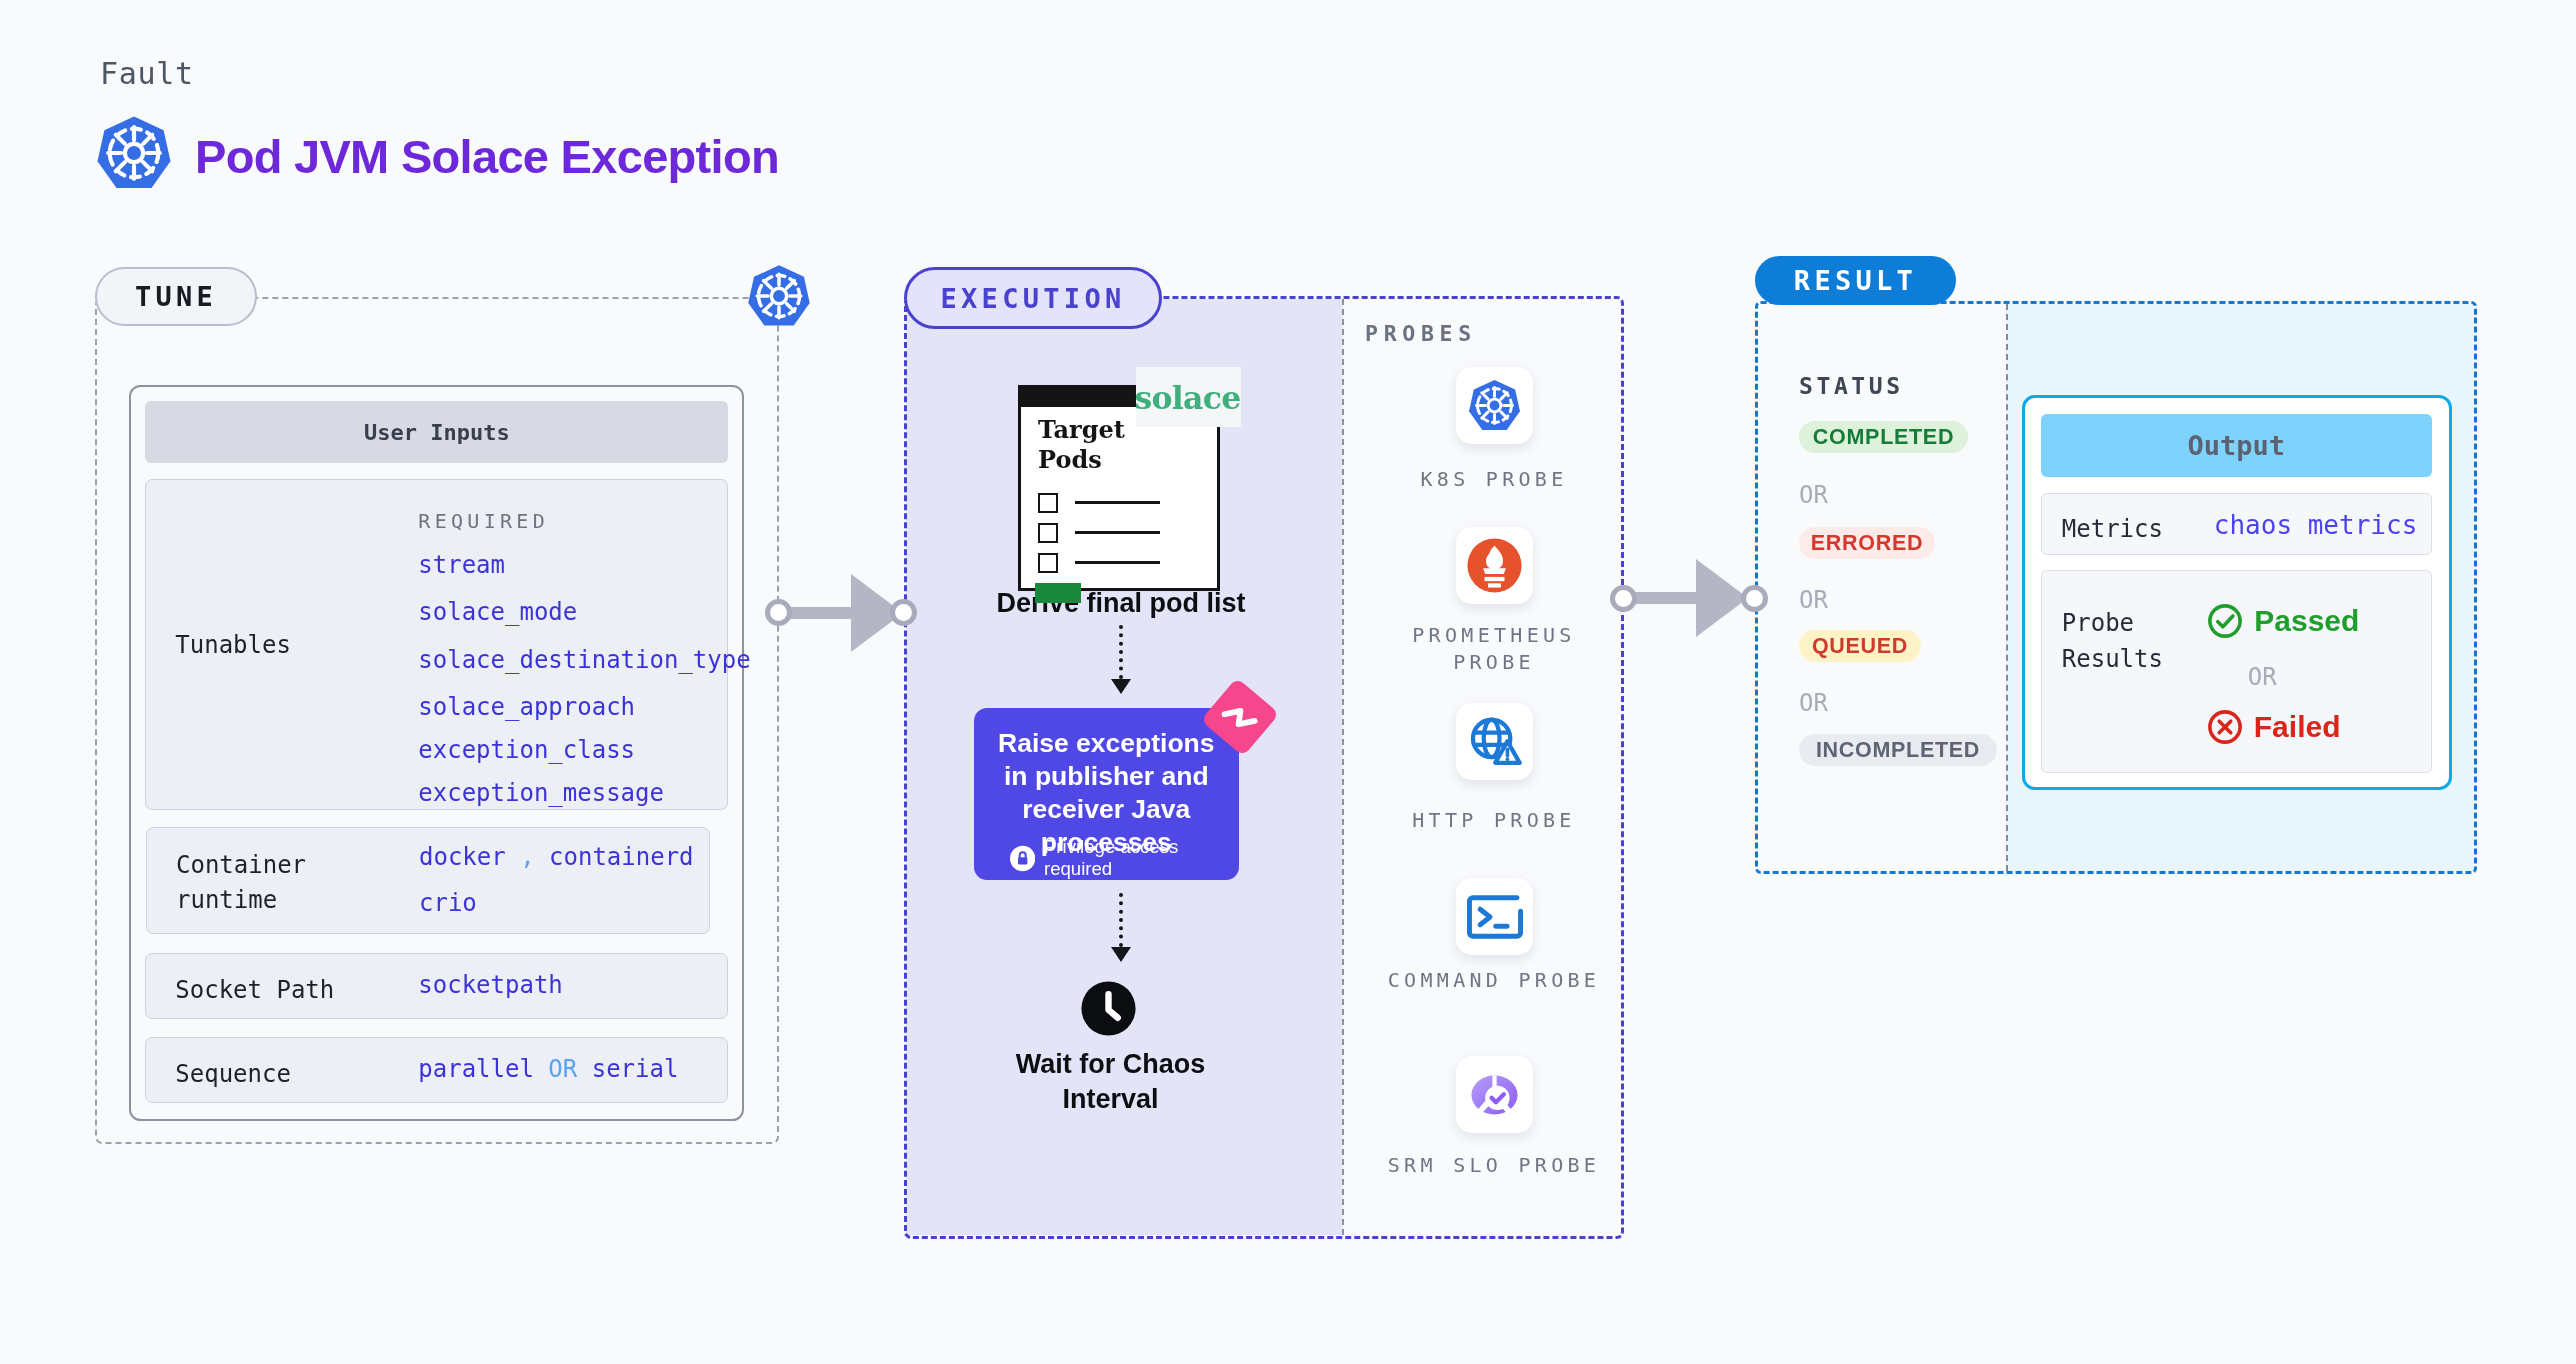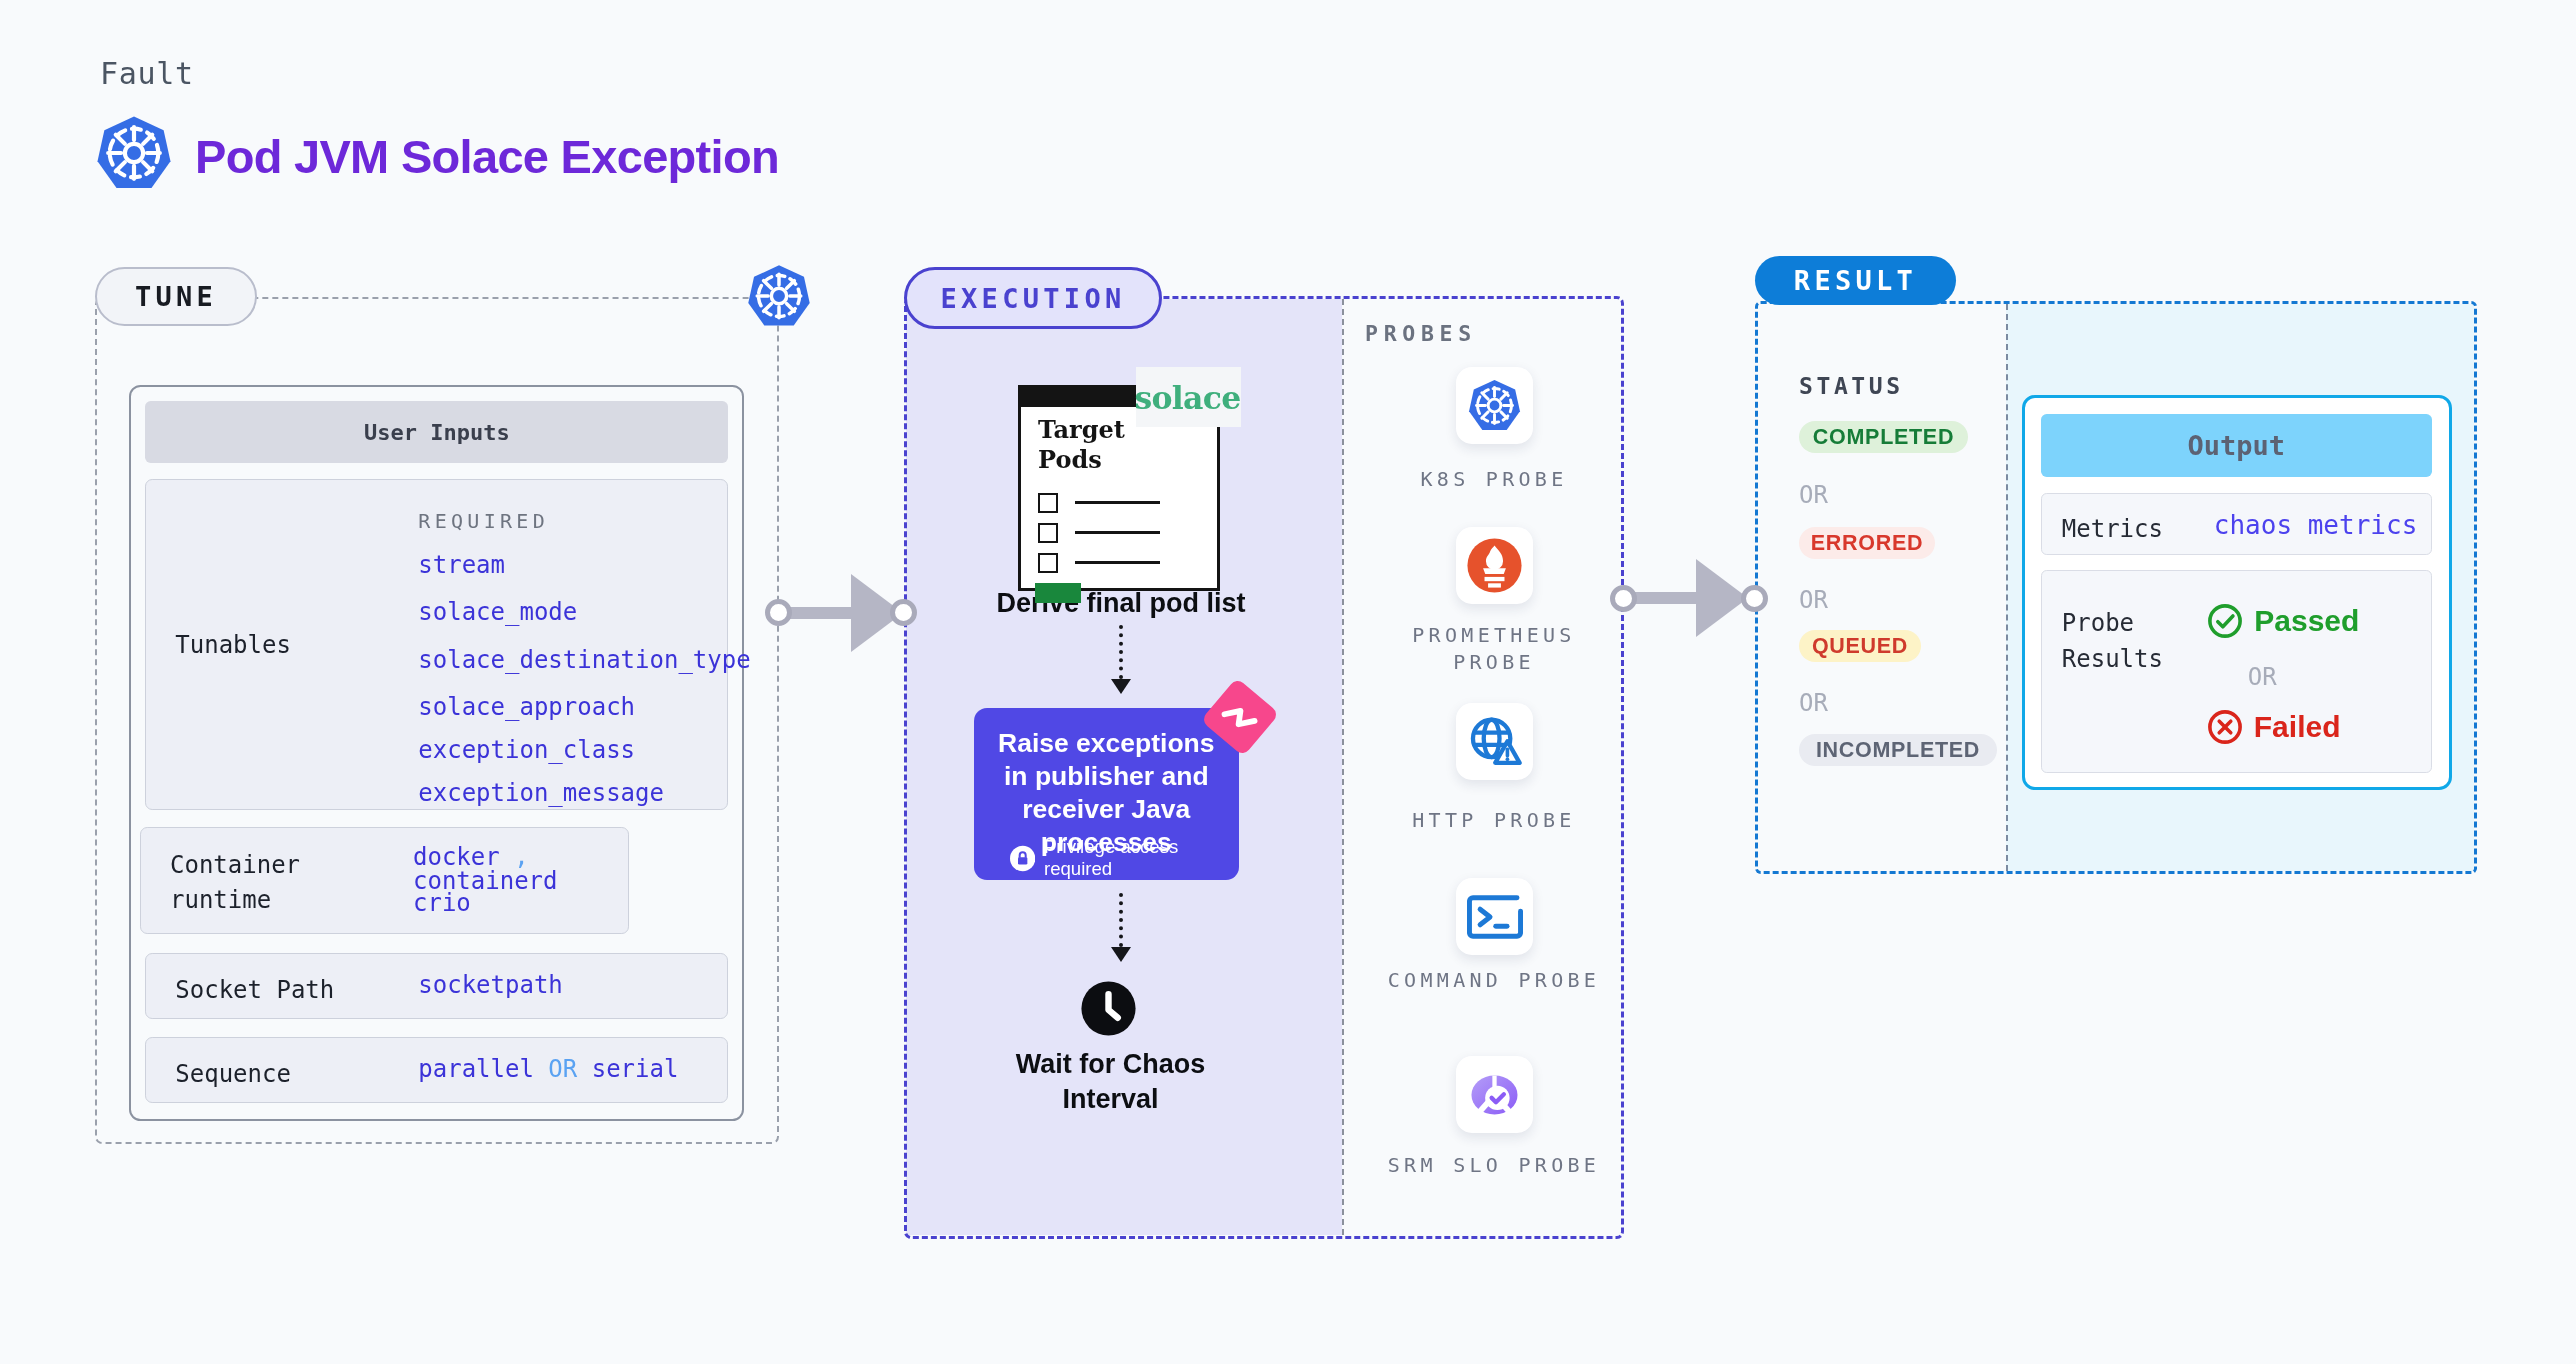--- a/index.html
+++ b/index.html
@@ -131,21 +131,21 @@
       <div class="ui-label abs" style="left:29px; top:148px;">Tunables</div>
       <div class="ui-req abs" style="left:272px; top:29px;">REQUIRED</div>
       <div class="ui-val abs" style="left:272px; top:73px;">stream</div>
       <div class="ui-val abs" style="left:272px; top:120px;">solace_mode</div>
       <div class="ui-val abs" style="left:272px; top:168px;">solace_destination_type</div>
       <div class="ui-val abs" style="left:272px; top:215px;">solace_approach</div>
       <div class="ui-val abs" style="left:272px; top:258px;">exception_class</div>
       <div class="ui-val abs" style="left:272px; top:301px;">exception_message</div>
     </div>
 
-    <div class="ui-row abs" style="left:9px; top:440px; width:489px; height:107px;">
+    <div class="ui-row abs" style="left:15px; top:440px; width:564px; height:107px;">
       <div class="ui-label abs" style="left:29px; top:20px; width:186px;">Container runtime</div>
       <div class="ui-val abs" style="left:272px; top:17px;"><span>docker</span> <span class="lt-blue">,</span> <span>containerd</span></div>
       <div class="ui-val abs" style="left:272px; top:63px;">crio</div>
     </div>
 
     <div class="ui-row abs" style="left:14.3px; top:566px; width:583px; height:66px;">
       <div class="ui-label abs" style="left:29px; top:18.6px;">Socket Path</div>
       <div class="ui-val abs" style="left:272px; top:18.6px;">socketpath</div>
     </div>
 

